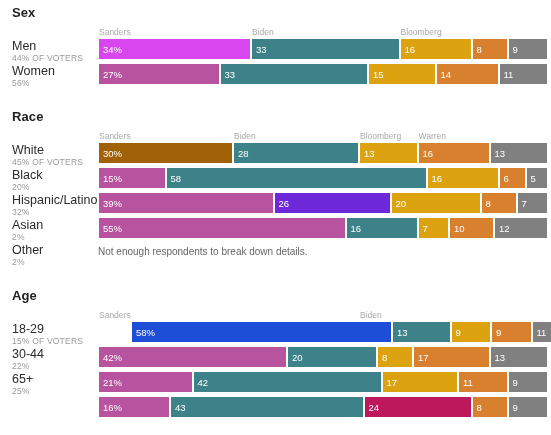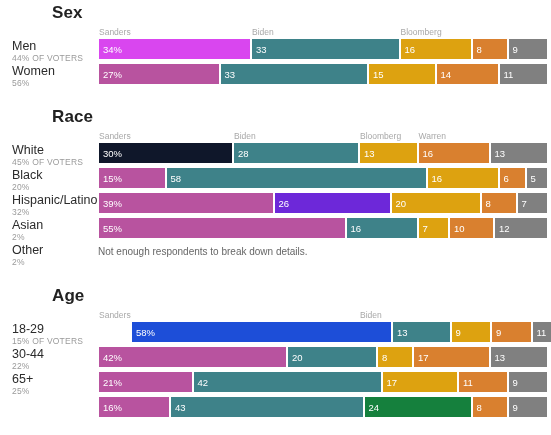--- a/index.html
+++ b/index.html
@@ -18,26 +18,25 @@
     position: relative;
     width: 551px;
     height: 435px;
   }
 
   
   .section {
     position: relative;
   }
   .section-title {
-    font-size: 17px;
+    font-size: 13px;
     font-weight: bold;
     color: #222222;
     letter-spacing: 0.1px;
     padding-left: 12px;
-    margin-left: 40px;
   }
 
   
   .section-body {
     display: flex;
     align-items: flex-start;
   }
   .label-col {
     width: 98px;
     flex: 0 0 98px;
@@ -212,21 +211,21 @@
             </div>
           </div>
           <div class="bars-col">
             <div class="head-row">
               <div class="head-lab" style="left: calc(0% + 1px);">Sanders</div>
               <div class="head-lab" style="left: calc(30% + 1px);">Biden</div>
               <div class="head-lab" style="left: calc(58% + 1px);">Bloomberg</div>
               <div class="head-lab" style="left: calc(71% + 1px);">Warren</div>
             </div>
             <div class="bar">
-              <div class="seg" style="background: #0f172a; flex: 0 0 30%;">
+              <div class="seg" style="background: #a16207; flex: 0 0 30%;">
                 <span class="seg-val">30%</span>
               </div>
               <div class="seg" style="background: rgb(62, 130, 137); flex: 0 0 28%;">
                 <span class="seg-val">28</span>
               </div>
               <div class="seg" style="background: rgb(221, 162, 16); flex: 0 0 13%;">
                 <span class="seg-val">13</span>
               </div>
               <div class="seg" style="background: rgb(217, 128, 47); flex: 0 0 16%;">
                 <span class="seg-val">16</span>
@@ -366,21 +365,21 @@
                 <span class="seg-val">9</span>
               </div>
             </div>
             <div class="bar">
               <div class="seg" style="background: rgb(184, 83, 159); flex: 0 0 16%;">
                 <span class="seg-val">16%</span>
               </div>
               <div class="seg" style="background: rgb(62, 130, 137); flex: 0 0 43%;">
                 <span class="seg-val">43</span>
               </div>
-              <div class="seg" style="background: #15803d; flex: 0 0 24%;">
+              <div class="seg" style="background: #be185d; flex: 0 0 24%;">
                 <span class="seg-val">24</span>
               </div>
               <div class="seg" style="background: rgb(217, 128, 47); flex: 0 0 8%;">
                 <span class="seg-val">8</span>
               </div>
               <div class="seg" style="background: rgb(128, 128, 128); flex: 0 0 9%;">
                 <span class="seg-val">9</span>
               </div>
             </div>
           </div>

